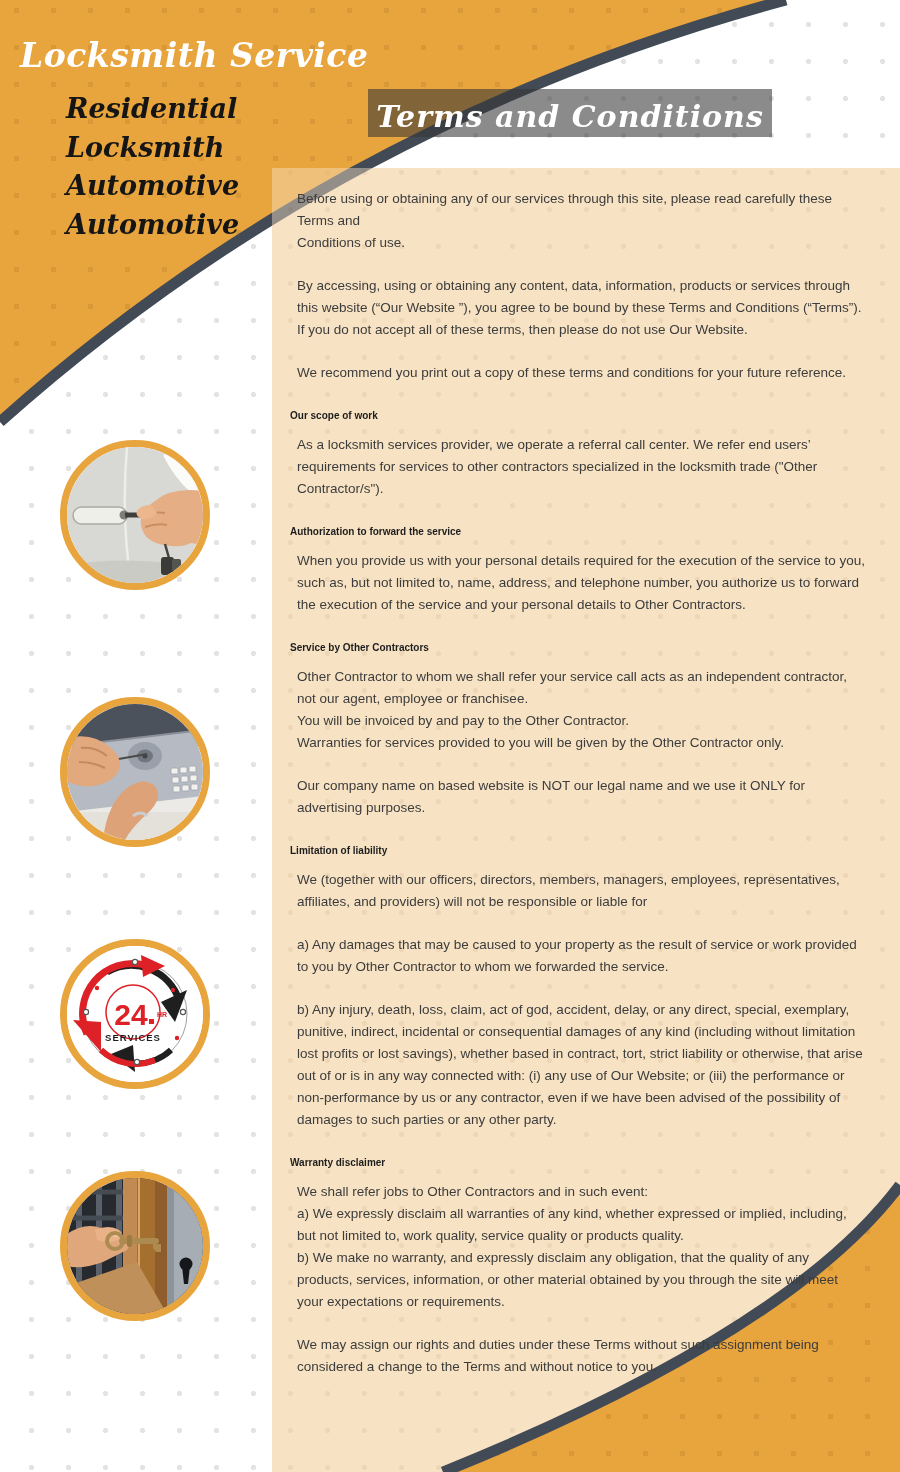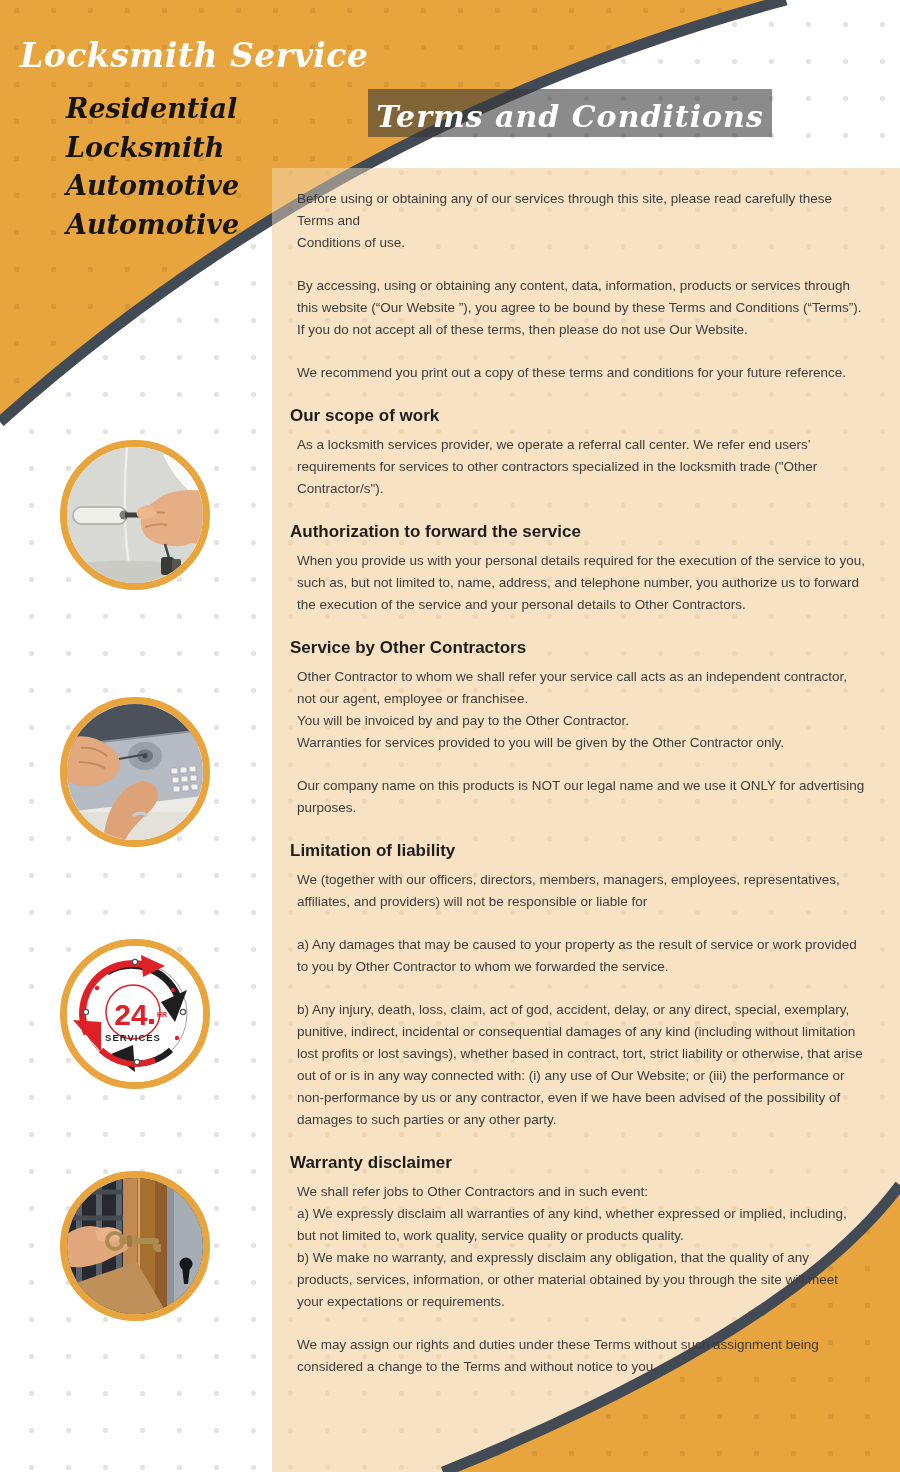--- a/index.html
+++ b/index.html
@@ -33,21 +33,21 @@
     color:#fff;font:italic 700 30px "DejaVu Serif",serif;letter-spacing:1px;
   }
   .brand-title{position:absolute;left:20px;top:36px;z-index:3;margin:0;color:#fff;
     font:italic 700 33px "DejaVu Serif",serif;letter-spacing:.5px;text-align:right;}
   .services{position:absolute;left:66px;top:90px;z-index:3;margin:0;padding:0;list-style:none;}
   .services li{font:italic 700 27px "DejaVu Serif",serif;color:#151515;line-height:38.5px;}
 
   .content{position:absolute;left:290px;top:181px;width:585px;z-index:5;
     color:var(--text,#3C3C3C);font-size:13.5px;line-height:22px;}
   .content section{margin:0 0 21px;}
-  .content h3{margin:0;font-size:17px;line-height:22px;color:#1d1d1d;font-weight:700;}
+  .content h3{margin:0;font-size:10px;line-height:22px;color:#1d1d1d;font-weight:700;}
   .content p{margin:7px;white-space:pre-line;}
 
   .figure{position:absolute;z-index:3;width:150px;height:150px;border-radius:50%;
     border:7px solid var(--orange,#E8A43D);box-sizing:border-box;overflow:hidden;background:#fff;}
   .figure svg{display:block;width:136px;height:136px;}
   .fig1{left:60px;top:440px;}
   .fig2{left:60px;top:697px;}
   .fig3{left:60px;top:939px;}
   .fig4{left:60px;top:1171px;}
 </style>
@@ -240,21 +240,21 @@
         <h3>Authorization to forward the service</h3>
         <p>When you provide us with your personal details required for the execution of the service to you, such as, but not limited to, name, address, and telephone number, you authorize us to forward the execution of the service and your personal details to Other Contractors.</p>
       </section>
       <section>
         <h3>Service by Other Contractors</h3>
         <p>Other Contractor to whom we shall refer your service call acts as an independent contractor, not our agent, employee or franchisee.
 You will be invoiced by and pay to the Other Contractor.
 Warranties for services provided to you will be given by the Other Contractor only.</p>
       </section>
       <section>
-        <p>Our company name on this products is NOT our legal name and we use it ONLY for advertising purposes.</p>
+        <p>Our company name on based website is NOT our legal name and we use it ONLY for advertising purposes.</p>
       </section>
       <section>
         <h3>Limitation of liability</h3>
         <p>We (together with our officers, directors, members, managers, employees, representatives, affiliates, and providers) will not be responsible or liable for</p>
       </section>
       <section>
         <p>a) Any damages that may be caused to your property as the result of service or work provided to you by Other Contractor to whom we forwarded the service.</p>
       </section>
       <section>
         <p>b) Any injury, death, loss, claim, act of god, accident, delay, or any direct, special, exemplary, punitive, indirect, incidental or consequential damages of any kind (including without limitation lost profits or lost savings), whether based in contract, tort, strict liability or otherwise, that arise out of or is in any way connected with: (i) any use of Our Website; or (iii) the performance or non-performance by us or any contractor, even if we have been advised of the possibility of damages to such parties or any other party.</p>

